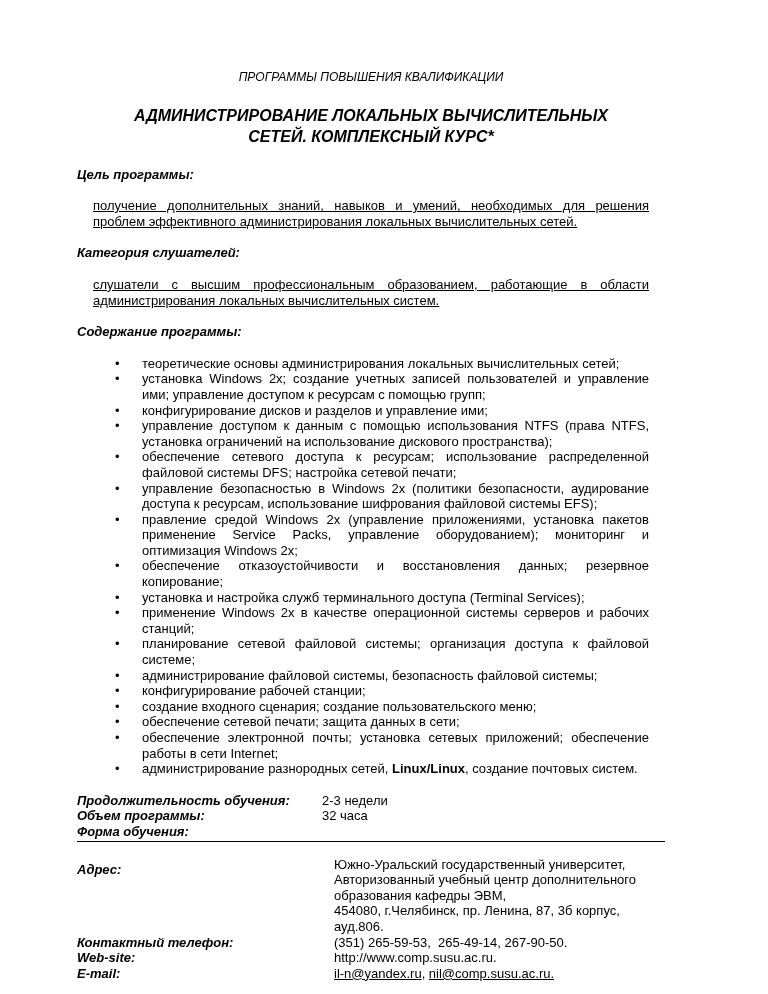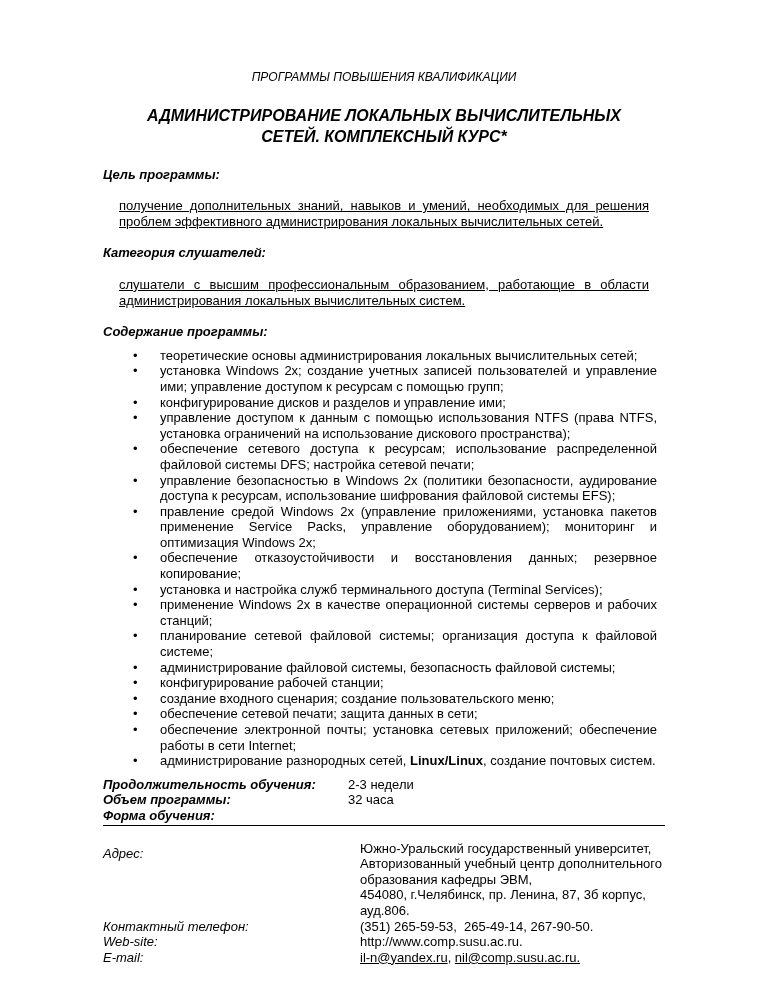--- a/index.html
+++ b/index.html
@@ -3,21 +3,21 @@
 <meta charset="utf-8">
 <style>
   html, body { margin: 0; padding: 0; background: #ffffff; }
   .page {
     position: relative;
     width: 768px;
     height: 994px;
     margin: 0 auto;
     background: #ffffff;
     box-sizing: border-box;
-    padding: 70px 103px 0 103px;
+    padding: 70px 103px 0 77px;
     font-family: "Liberation Sans", sans-serif;
     font-size: 13px;
     line-height: 15.6px;
     color: #000000;
     overflow: hidden;
   }
   .kicker {
     text-align: center;
     font-style: italic;
     font-size: 12px;
@@ -36,21 +36,21 @@
   .h {
     font-weight: bold;
     font-style: italic;
   }
   p.body-text {
     margin: 16px;
     text-align: justify;
     text-decoration: underline;
   }
   ul.topics {
-    margin: 8px;
+    margin: 16px;
     padding: 0;
     list-style: none;
   }
   ul.topics li {
     position: relative;
     padding-left: 49px;
     text-align: justify;
   }
   ul.topics li::before {
     content: "\2022";
@@ -70,21 +70,21 @@
     border: none;
     border-top: 1px solid #000000;
     margin: 1px 0 0 0;
     height: 0;
   }
   .contact-block { margin-top: 15px; }
   .ct-row { display: flex; }
   .ct-label {
     flex: none;
     width: 257px;
-    font-weight: normal;
+    font-weight: bold;
     font-style: italic;
   }
   .ct-label.addr-label { padding-top: 5px; }
   .ct-value { white-space: pre-wrap; }
   .link {
     color: #000000;
     text-decoration: underline;
     cursor: pointer;
   }
   b { font-weight: bold; }

